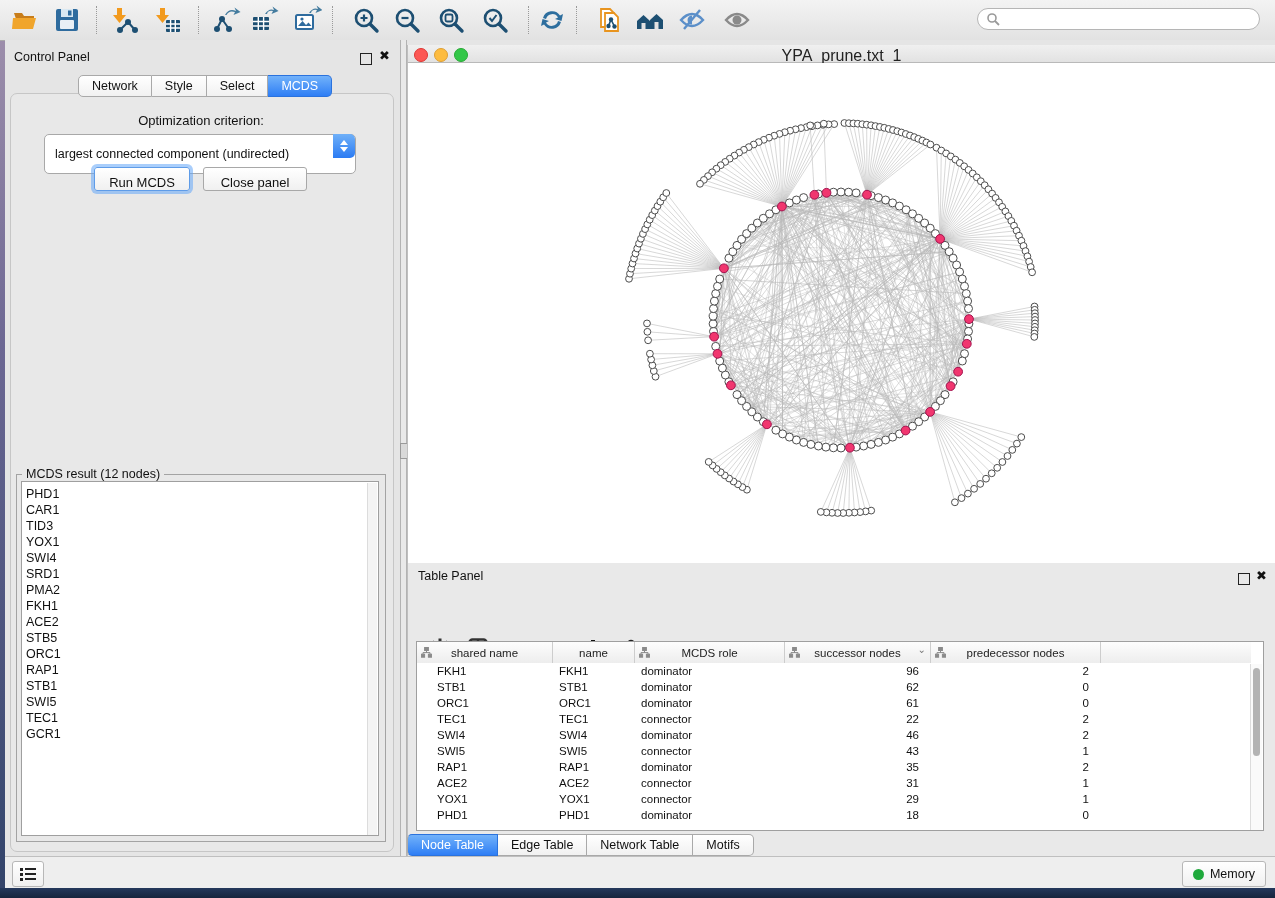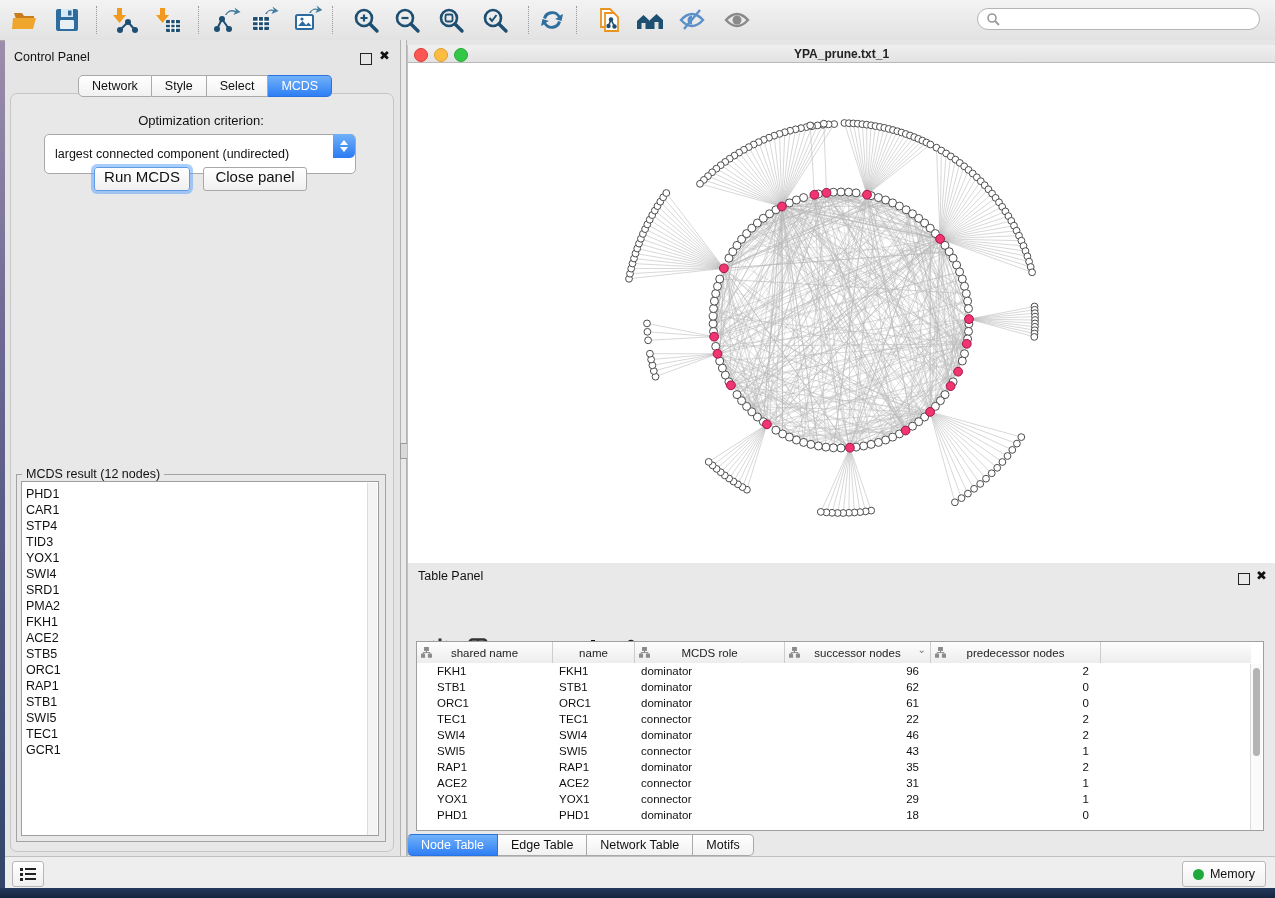--- a/index.html
+++ b/index.html
@@ -33,37 +33,37 @@
   .seg-sel{background:linear-gradient(#72b2fa,#2e7ef5);border-color:#2a72dd;color:#fff}
   .opt-label{position:absolute;left:10px;top:113px;width:382px;text-align:center;font-size:13px;color:#111}
   .selectbox{position:absolute;left:44px;top:134px;width:312px;height:40px;background:#fff;
     border:1px solid #a8a8a8;border-radius:5px;box-sizing:border-box;font-size:12.5px;color:#111;
     display:flex;align-items:center;padding-left:10px}
   .select-cap{position:absolute;right:0;top:-1px;width:22px;height:24px;border-radius:0 5px 5px 0;
     background:linear-gradient(#6fb0f8,#2b7bf3);display:flex;flex-direction:column;align-items:center;justify-content:center;gap:2px}
   .chev-up{width:0;height:0;border-left:4px solid transparent;border-right:4px solid transparent;border-bottom:5px solid #fff}
   .chev-dn{width:0;height:0;border-left:4px solid transparent;border-right:4px solid transparent;border-top:5px solid #fff}
   .btn{position:absolute;height:24px;background:linear-gradient(#ffffff,#f0f0f0);border:1px solid #a8a8a8;
-    border-radius:3px;font-size:15px;color:#111;display:flex;align-items:flex-start;justify-content:center;box-sizing:border-box}
+    border-radius:3px;font-size:13px;color:#111;display:flex;align-items:flex-end;justify-content:center;box-sizing:border-box}
   .btn-focus{box-shadow:0 0 0 3px rgba(98,165,247,.55);border-color:#5f9ce8}
   .group-box{position:absolute;left:16px;top:474px;width:368px;height:366px;border:1px solid #a3a3a3}
   .group-legend{position:absolute;left:5px;top:-8px;background:#e8e8e8;padding:0 4px;font-size:12.5px;color:#111}
   .listbox{position:absolute;left:21px;top:481px;width:358px;height:355px;background:#fff;
     border:1px solid #9f9f9f;box-sizing:border-box;overflow:hidden}
   .list-item{font-size:12.5px;line-height:16px;padding-left:4px;color:#111}
   .list-track{position:absolute;right:1px;top:1px;width:9px;height:353px;background:#f4f4f4;border-left:1px solid #dcdcdc}
   
   .splitter{position:absolute;left:400px;top:40px;width:7px;height:816px;background:#e9e9e9;
     border-left:1px solid #b3b3b3;border-right:1px solid #b3b3b3;box-sizing:border-box}
   .split-handle{position:absolute;left:400px;top:443px;width:6px;height:14px;background:#d9d9d9;border:1px solid #9a9a9a}
   
   .net-titlebar{position:absolute;left:407px;top:45px;width:868px;height:18px;
     background:linear-gradient(#f0f0f0,#e2e2e2);border-bottom:1px solid #b9b9b9;border-left:1px solid #bfbfbf;box-sizing:border-box}
   .tl{position:absolute;top:3px;width:12px;height:12px;border-radius:50%}
-  .net-title{position:absolute;left:0;top:2px;width:100%;text-align:center;font-size:12px;font-weight:700;color:#222}
+  .net-title{position:absolute;left:0;top:2px;width:100%;text-align:center;font-size:16px;font-weight:400;color:#222}
   .net-canvas{position:absolute;left:407px;top:63px;width:868px;height:500px;background:#fff;border-left:1px solid #bfbfbf;box-sizing:border-box}
   
   .tp-bg{position:absolute;left:407px;top:563px;width:868px;height:293px;background:#e9e9e9;border-left:1px solid #bfbfbf;box-sizing:border-box}
   .tp-title{position:absolute;left:418px;top:569px;font-size:12.5px;color:#111}
   .tp-toolbar-icon{position:absolute;top:635px;width:28px;height:28px;display:flex;align-items:center;justify-content:flex-end}
   .fx{font-family:"DejaVu Serif","Liberation Serif",serif;font-style:italic;font-size:18px;color:#b5b5b5}
   .tablebox{position:absolute;left:416px;top:641px;width:848px;height:190px;background:#fff;border:1px solid #9f9f9f;box-sizing:border-box}
   .thead{position:absolute;left:0;top:0;width:834px;height:21px;background:linear-gradient(#fdfdfd,#ededed);
     border-bottom:1px solid #c9c9c9;display:flex}
   .th{position:relative;display:flex;align-items:center;justify-content:center;border-right:1px solid #cdcdcd;
@@ -263,21 +263,20 @@
       <span>Close panel</span>
     </div>
 
   <div class="group-box">
     <span class="group-legend">MCDS result (12 nodes)</span>
   </div>
   <div class="listbox">
     <div id="mcds-list" style="padding-top:4px">
         <div class="list-item">PHD1</div>
         <div class="list-item">CAR1</div>
-        <div class="list-item">STP4</div>
         <div class="list-item">TID3</div>
         <div class="list-item">YOX1</div>
         <div class="list-item">SWI4</div>
         <div class="list-item">SRD1</div>
         <div class="list-item">PMA2</div>
         <div class="list-item">FKH1</div>
         <div class="list-item">ACE2</div>
         <div class="list-item">STB5</div>
         <div class="list-item">ORC1</div>
         <div class="list-item">RAP1</div>

